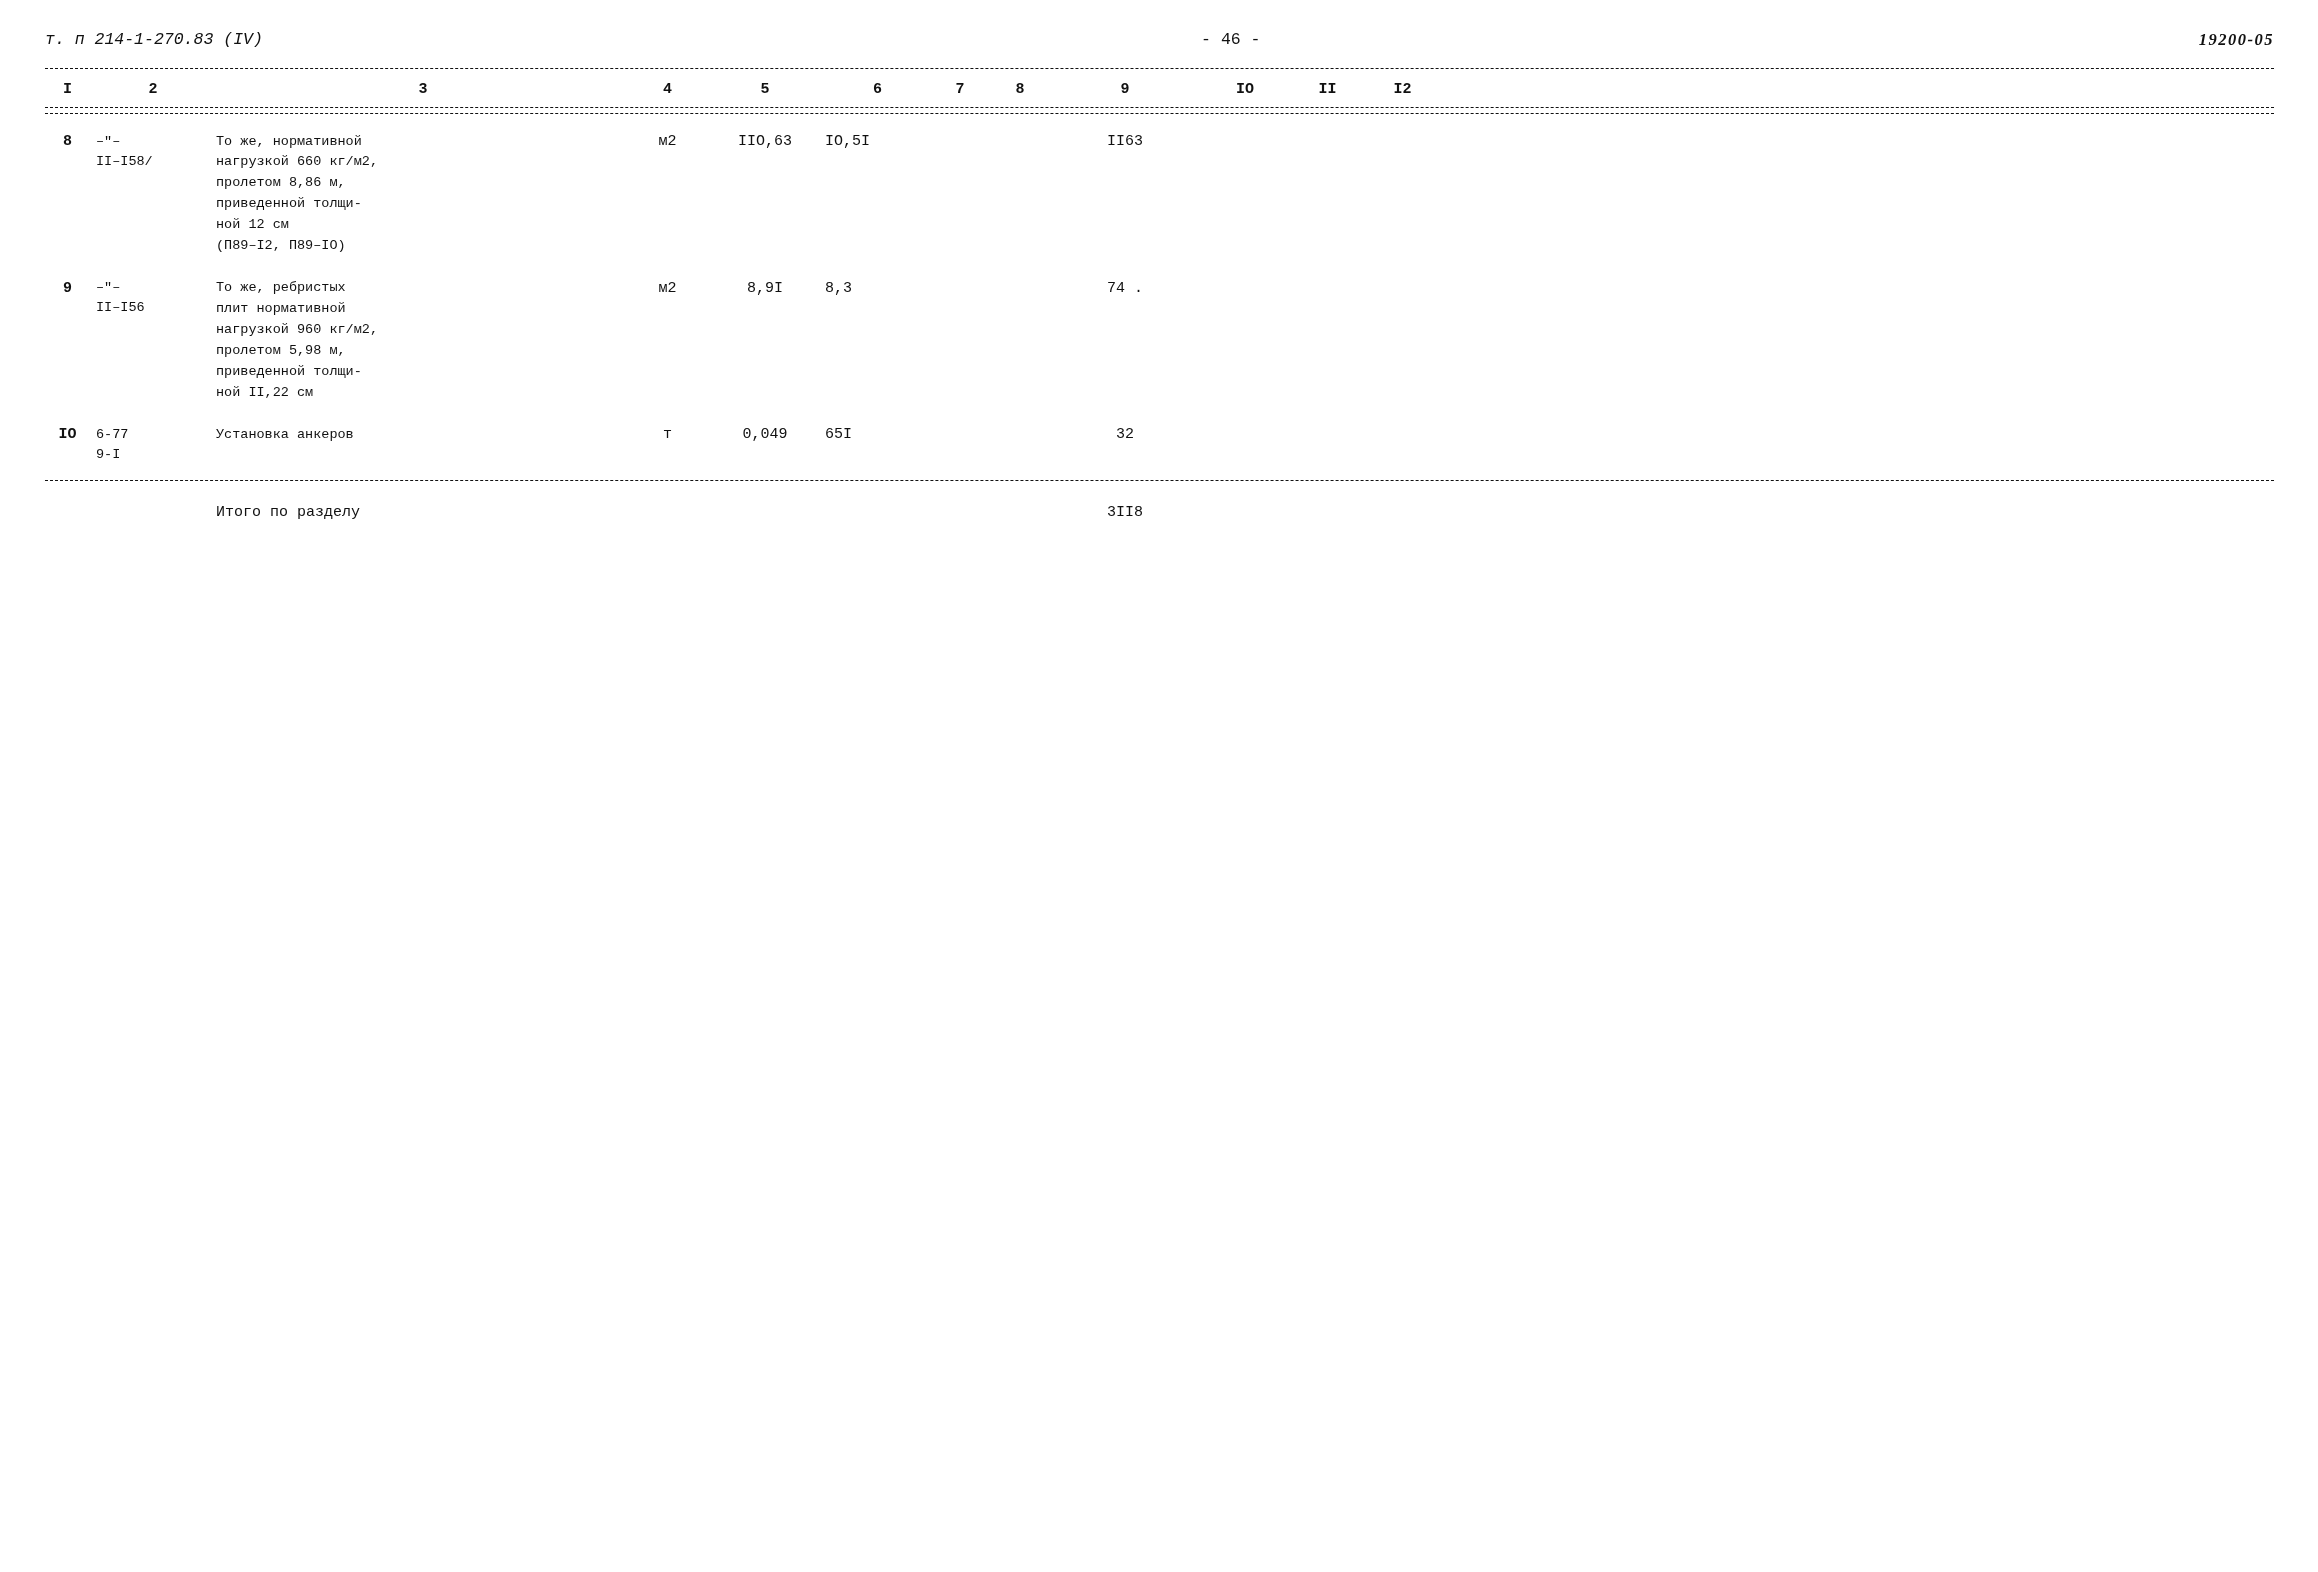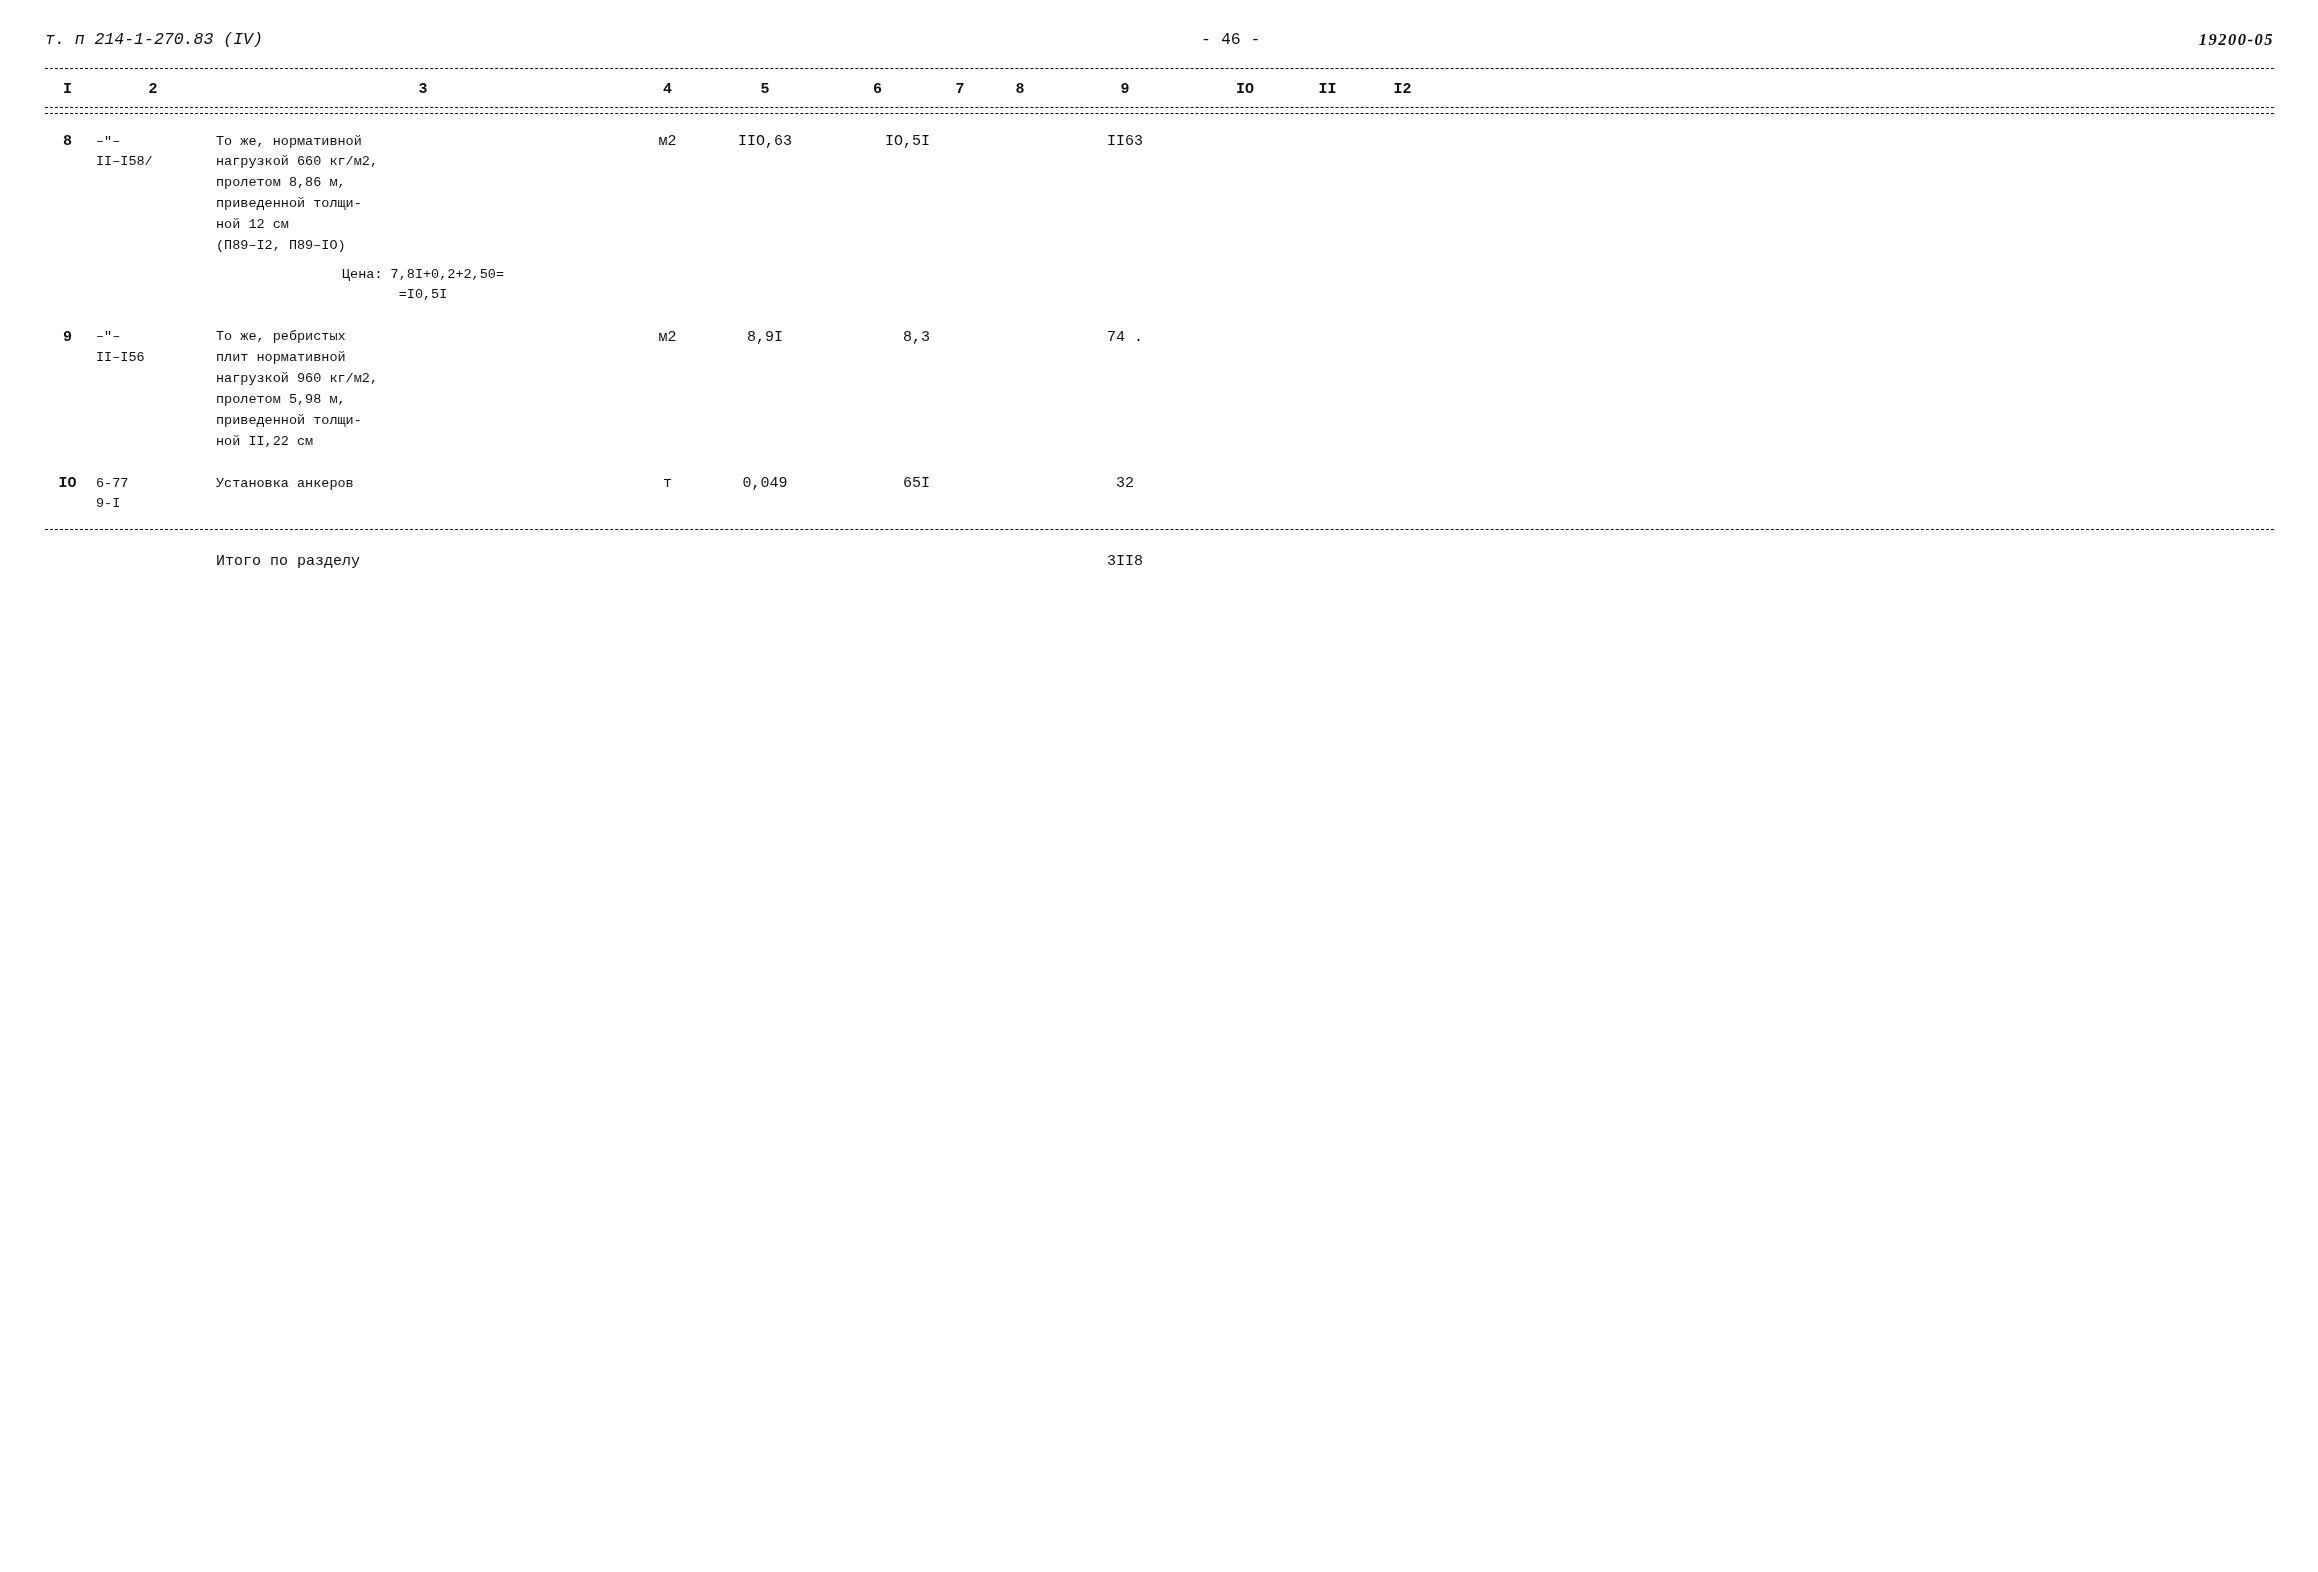--- a/index.html
+++ b/index.html
@@ -58,21 +58,21 @@
     .col-headers .col {
       text-align: center;
     }
 
     
     .c1  { width: 45px;  min-width: 45px;  text-align: center; }
     .c2  { width: 120px; min-width: 120px; text-align: left; padding-left: 6px; }
     .c3  { width: 420px; min-width: 420px; text-align: left; padding-left: 6px; }
     .c4  { width: 75px; min-width: 75px; text-align: center; }
     .c5  { width: 120px; min-width: 120px; text-align: center; }
-    .c6  { width: 105px; min-width: 105px; text-align: right; }
+    .c6  { width: 105px; min-width: 105px; text-align: left; }
     .c7  { width: 60px;  min-width: 60px;  text-align: center; }
     .c8  { width: 60px;  min-width: 60px;  text-align: center; }
     .c9  { width: 150px; min-width: 150px; text-align: center; }
     .c10 { width: 90px; min-width: 90px; text-align: center; }
     .c11 { width: 75px; min-width: 75px; text-align: center; }
     .c12 { width: 75px; min-width: 75px; text-align: center; }
 
     .table-row {
       display: flex;
       align-items: flex-start;
@@ -154,21 +154,20 @@
 </div>
 
 <hr class="dashed-line">
 <hr class="dashed-line" style="margin-top:3px;">
 
 <div class="table-row">
   <div class="c1 row-num">8</div>
   <div class="c2 row-code">–"–<br>II–I58/</div>
   <div class="c3">
     <div class="desc">То же, нормативной<br>нагрузкой 660 кг/м2,<br>пролетом 8,86 м,<br>приведенной толщи-<br>ной 12 см<br>(П89–I2, П89–IO)</div>
-    <div class="price">Цена: 7,8I+0,2+2,50=<br>=I0,5I</div>
   </div>
   <div class="c4 row-val">м2</div>
   <div class="c5 row-val">IIO,63</div>
   <div class="c6 row-val">IO,5I</div>
   <div class="c7 row-val"></div>
   <div class="c8 row-val"></div>
   <div class="c9 row-val">II63</div>
   <div class="c10 row-val"></div>
   <div class="c11 row-val"></div>
   <div class="c12 row-val"></div>

